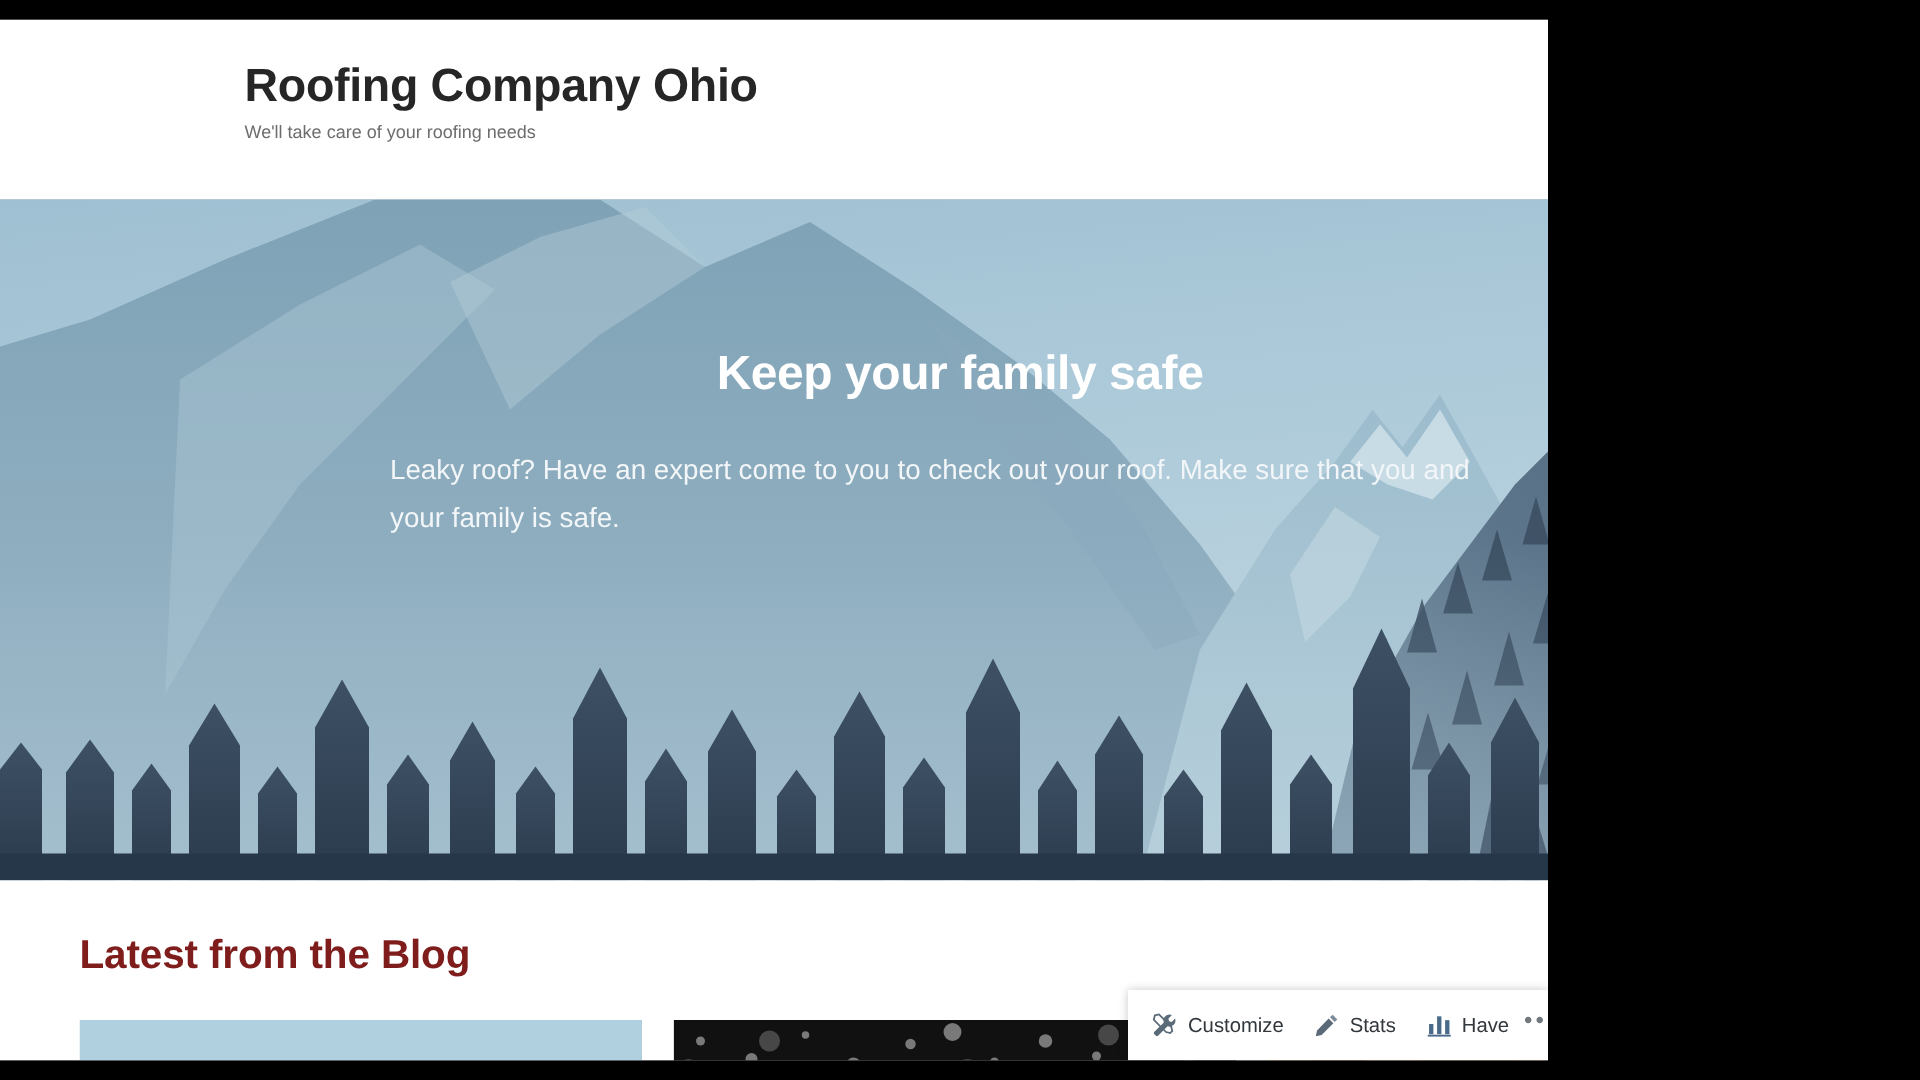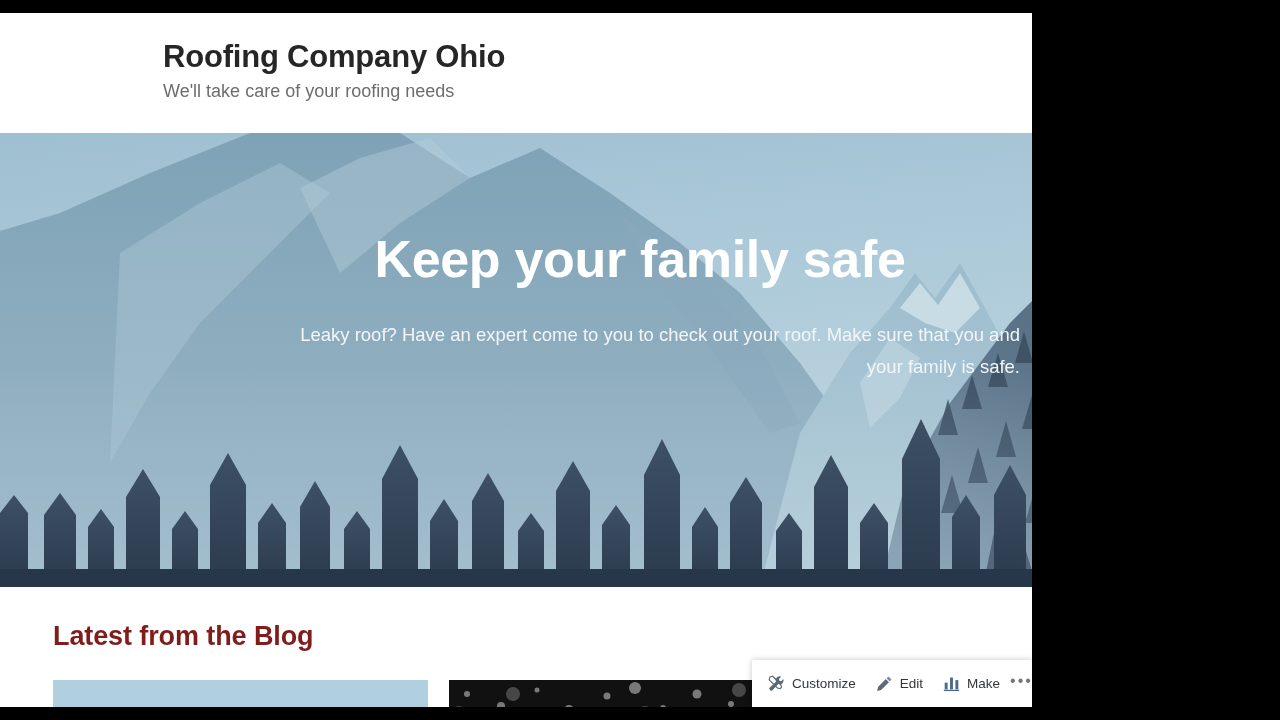--- a/index.html
+++ b/index.html
@@ -59,21 +59,21 @@
   .brand-title {
     font-size: 31px;
     font-weight: bold;
     color: #262626;
     letter-spacing: -0.2px;
     line-height: 1.1;
     white-space: nowrap;
   }
   .brand-tagline {
     margin-top: 7px;
-    font-size: 18px;
+    font-size: 12px;
     color: #6d6d6d;
     line-height: 1.2;
     white-space: nowrap;
   }
 
   .main-nav {
     position: absolute;
     right: 161px;
     top: 34px;
     display: flex;
@@ -126,33 +126,33 @@
     position: absolute;
     left: 0; top: 0;
     width: 1280px; height: 454px;
     display: flex;
     flex-direction: column;
     align-items: center;
     z-index: 5;
   }
   .hero-title {
     margin-top: 98px;
-    font-size: 52px;
+    font-size: 32px;
     font-weight: bold;
     color: #ffffff;
     letter-spacing: -0.3px;
     text-align: center;
     line-height: 1.1;
   }
   .hero-sub {
     margin-top: 31px;
     width: 760px;
     font-size: 18.5px;
     color: #f2f6f8;
-    text-align: right;
+    text-align: left;
     line-height: 1.72;
     font-weight: 400;
   }
   .hero-cta {
     margin-top: 28px;
     display: inline-block;
     background: #1b7cc4;
     color: #ffffff;
     font-size: 18px;
     font-weight: bold;
@@ -509,33 +509,33 @@
         <span class="admin-label">Customize</span>
       </a>
 
       <a class="admin-item">
         <span class="admin-ico">
           <svg viewBox="0 0 20 20">
             <path d="M14.6 1.7l3.7 3.7-2.1 2.1-3.7-3.7 2.1-2.1z" fill="#7e8c99"></path>
             <path d="M11.5 4.8l3.7 3.7L6 17.7l-4.6 1 1-4.6 9.1-9.3z" fill="#5b6a78"></path>
           </svg>
         </span>
-        <span class="admin-label">Edit</span>
+        <span class="admin-label">Stats</span>
       </a>
 
       <a class="admin-item">
         <span class="admin-ico">
           <svg viewBox="0 0 20 20">
             <rect x="2" y="9" width="3.4" height="8" fill="#4a6a8a"></rect>
             <rect x="8.3" y="3" width="3.4" height="14" fill="#4a6a8a"></rect>
             <rect x="14.6" y="6" width="3.4" height="11" fill="#4a6a8a"></rect>
             <rect x="1" y="17.4" width="18" height="1.5" fill="#4a6a8a"></rect>
           </svg>
         </span>
-        <span class="admin-label">Make</span>
+        <span class="admin-label">Have</span>
       </a>
 
       <div class="admin-more">•••</div>
     </div>
 
   </div>
 
   <div class="letterbox-bottom"></div>
 </div>
 

